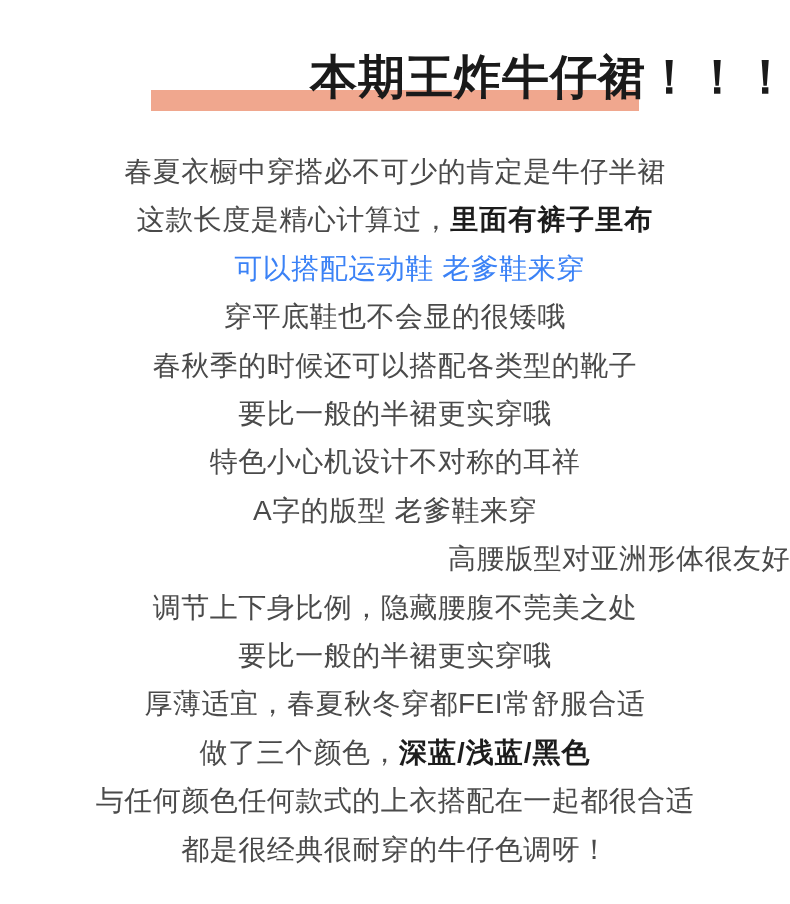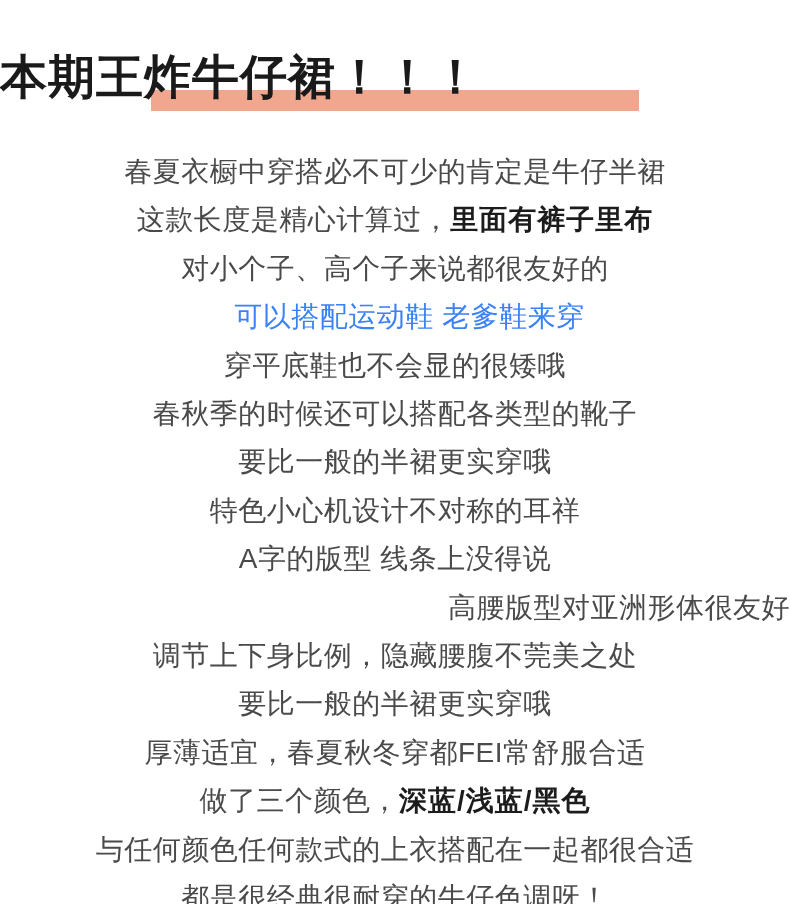--- a/index.html
+++ b/index.html
@@ -18,21 +18,21 @@
     background: #ffffff;
     overflow: hidden;
   }
   
   .title-wrap {
     position: absolute;
     top: 48px;
     left: 0;
     width: 100%;
     height: 64px;
-    text-align: left;
+    text-align: right;
   }
   .highlight-bar {
     position: absolute;
     top: 42px;
     left: 50%;
     transform: translateX(-50%);
     width: 488px;
     height: 21px;
     background: #f0a78e; 
     z-index: 0;
@@ -77,27 +77,26 @@
 <div class="page" style="background: rgb(255, 255, 255);">
 
   <div class="title-wrap">
     <span class="highlight-bar" style="background: rgb(240, 167, 142);"></span>
     <h1 class="title" style="color: rgb(26, 26, 26);">本期王炸牛仔裙！！！</h1>
   </div>
 
   <div class="body-text">
       <p class="line" style="color: rgb(74, 74, 74);"><span>春夏衣橱中穿搭必不可少的肯定是牛仔半裙</span></p>
       <p class="line" style="color: rgb(74, 74, 74);"><span>这款长度是精心计算过，</span><span class="bold" style="color: rgb(28, 28, 28); margin-top: 44px;">里面有裤子里布</span></p>
-      <p class="line" style="color: rgb(74, 74, 74);"><span>对小个子、高个子来说都很友好的</span></p>
       <p class="line" style="color: #3b82f6; margin-left: 29px;"><span>可以搭配运动鞋 老爹鞋来穿</span></p>
       <p class="line" style="color: rgb(74, 74, 74);"><span>穿平底鞋也不会显的很矮哦</span></p>
       <p class="line" style="color: rgb(74, 74, 74);"><span>春秋季的时候还可以搭配各类型的靴子</span></p>
       <p class="line" style="color: rgb(74, 74, 74);"><span>要比一般的半裙更实穿哦</span></p>
       <p class="line" style="color: rgb(74, 74, 74);"><span>特色小心机设计不对称的耳祥</span></p>
-      <p class="line" style="color: rgb(74, 74, 74);"><span>A字的版型 线条上没得说</span></p>
+      <p class="line" style="color: rgb(74, 74, 74);"><span>A字的版型 老爹鞋来穿</span></p>
       <p class="line" style="color: rgb(74, 74, 74); text-align: right;"><span>高腰版型对亚洲形体很友好</span></p>
       <p class="line" style="color: rgb(74, 74, 74);"><span>调节上下身比例，隐藏腰腹不莞美之处</span></p>
       <p class="line" style="color: rgb(74, 74, 74);"><span>要比一般的半裙更实穿哦</span></p>
       <p class="line" style="color: rgb(74, 74, 74);"><span>厚薄适宜，春夏秋冬穿都FEI常舒服合适</span></p>
       <p class="line" style="color: rgb(74, 74, 74);"><span>做了三个颜色，</span><span class="bold" style="color: rgb(28, 28, 28);">深蓝/浅蓝/黑色</span></p>
       <p class="line" style="color: rgb(74, 74, 74);"><span>与任何颜色任何款式的上衣搭配在一起都很合适</span></p>
       <p class="line" style="color: rgb(74, 74, 74);"><span>都是很经典很耐穿的牛仔色调呀！</span></p>
     </div>
 
 </div>

